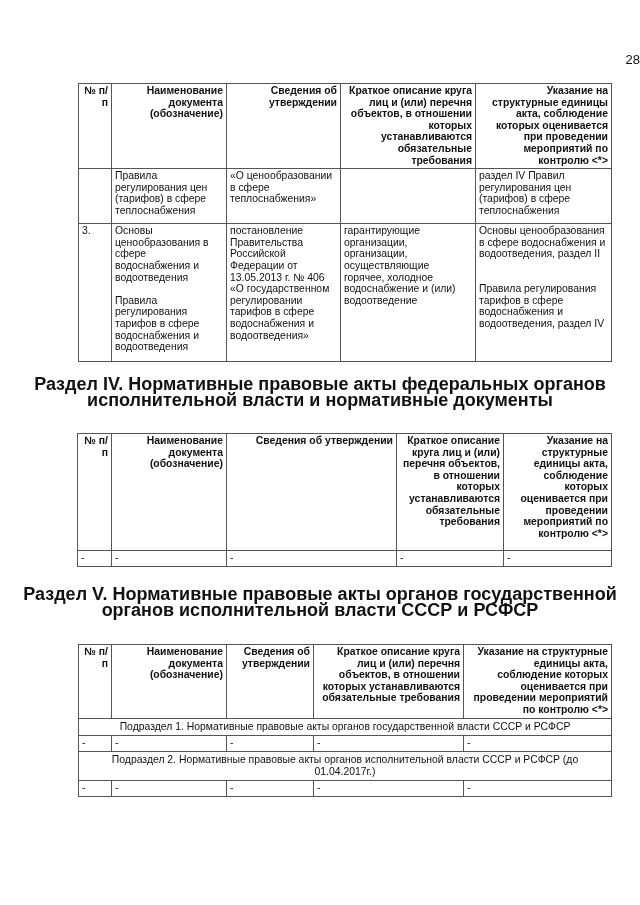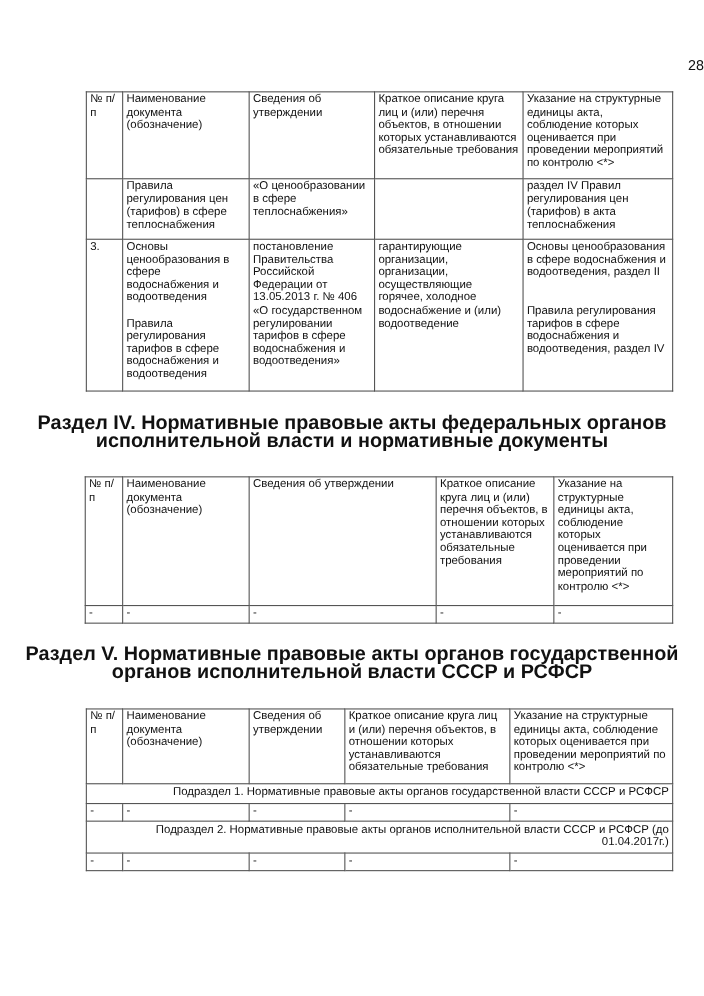--- a/index.html
+++ b/index.html
@@ -3,22 +3,22 @@
 <meta charset="utf-8">
 <style>
   html, body { margin: 0; padding: 0; background: #ffffff; }
   body { width: 640px; height: 905px; position: relative; overflow: hidden;
          font-family: "Liberation Sans", sans-serif; color: #111; }
   .page-num { position: absolute; top: 52px; left: 0; width: 640px; text-align: right;
               font-size: 13px; }
   table { position: absolute; border-collapse: collapse; table-layout: fixed;
           font-size: 10.4px; line-height: 11.6px; }
   td { border: 1px solid #555; vertical-align: top; padding: 1px 3px 2px 3px; word-wrap: break-word; }
-  td.c { text-align: left; }
-  td.span { text-align: right; padding: 2px 3px 3px 3px; }
+  td.c { text-align: right; font-weight: bold; }
+  td.span { text-align: center; padding: 2px 3px 3px 3px; }
   .gap { height: 11.6px; }
   .section-title { position: absolute; left: 0; width: 640px; text-align: center;
                    font-weight: bold; font-size: 18px; line-height: 16px; }
   #t1 { left: 78px; top: 83px; width: 533px; }
   #t2 { left: 77px; top: 433px; width: 534px; }
   #t3 { left: 78px; top: 644px; width: 533px; }
   .dash td { height: 12px; }
 </style>
 </head>
 <body>
@@ -39,21 +39,21 @@
     <td class="c">Наименование документа (обозначение)</td>
     <td class="c">Сведения об утверждении</td>
     <td class="c">Краткое описание круга лиц и (или) перечня объектов, в отношении которых устанавливаются обязательные требования</td>
     <td class="c">Указание на структурные единицы акта, соблюдение которых оценивается при проведении мероприятий по контролю &lt;*&gt;</td>
   </tr>
   <tr style="height:55px">
     <td></td>
     <td>Правила регулирования цен (тарифов) в сфере теплоснабжения</td>
     <td>«О ценообразовании в сфере теплоснабжения»</td>
     <td></td>
-    <td>раздел IV Правил регулирования цен (тарифов) в акта теплоснабжения</td>
+    <td>раздел IV Правил регулирования цен (тарифов) в сфере теплоснабжения</td>
   </tr>
   <tr style="height:138px">
     <td>3.</td>
     <td>
       <div>Основы ценообразования в сфере водоснабжения и водоотведения</div>
       <div class="gap"></div>
       <div>Правила регулирования тарифов в сфере водоснабжения и водоотведения</div>
     </td>
     <td>постановление Правительства Российской Федерации от 13.05.2013 г. № 406 «О государственном регулировании тарифов в сфере водоснабжения и водоотведения»</td>
     <td>гарантирующие организации, организации, осуществляющие горячее, холодное водоснабжение и (или) водоотведение</td>

